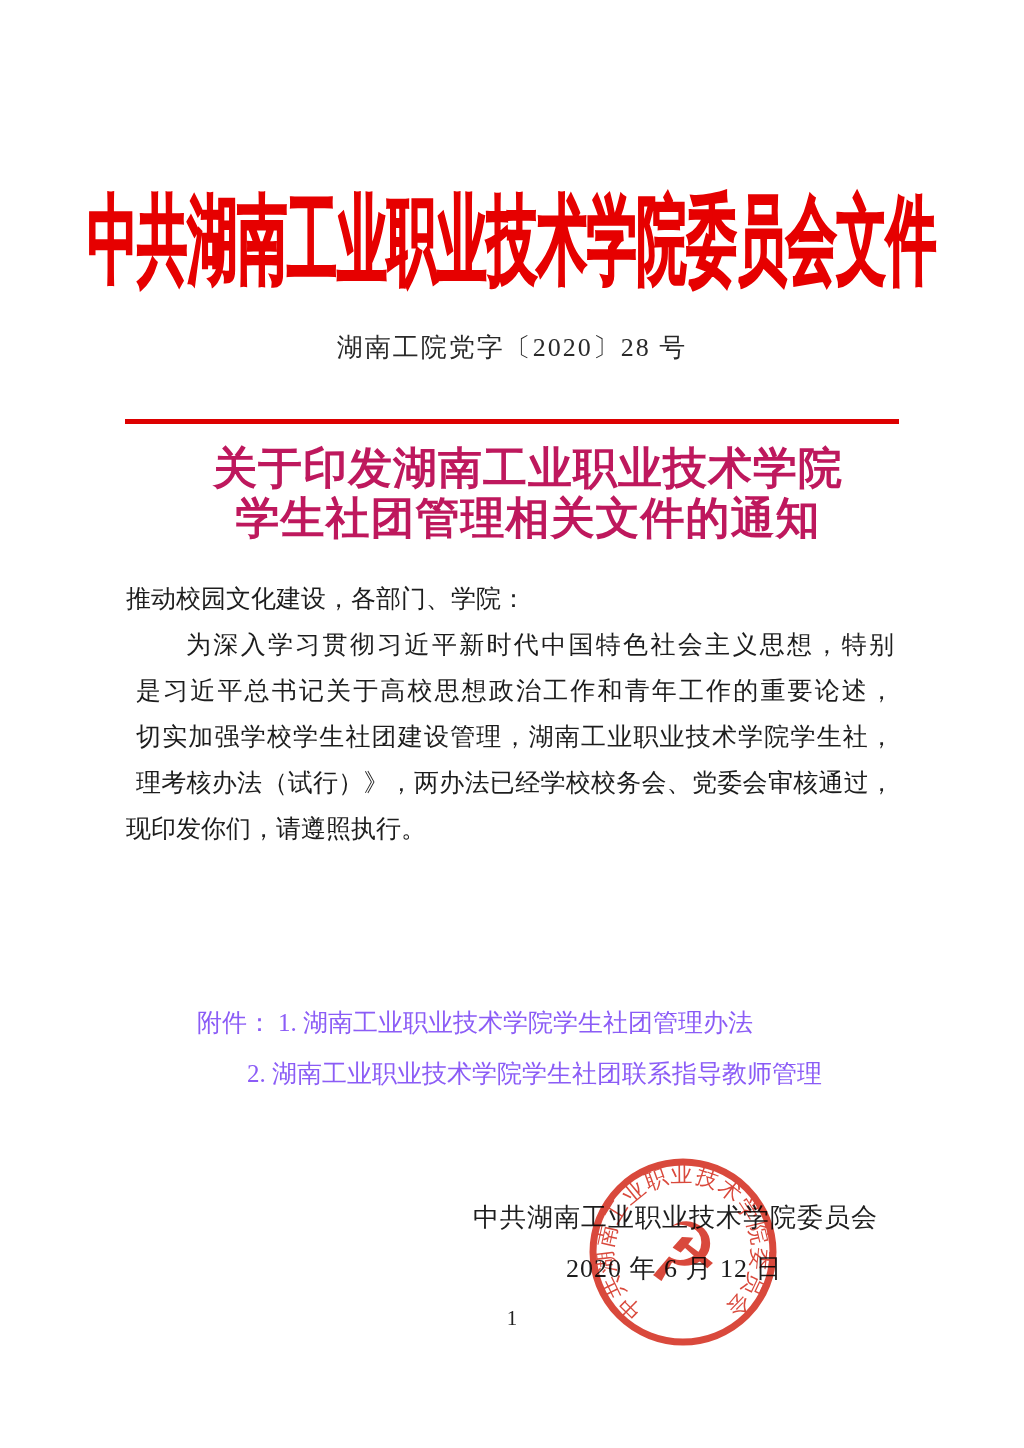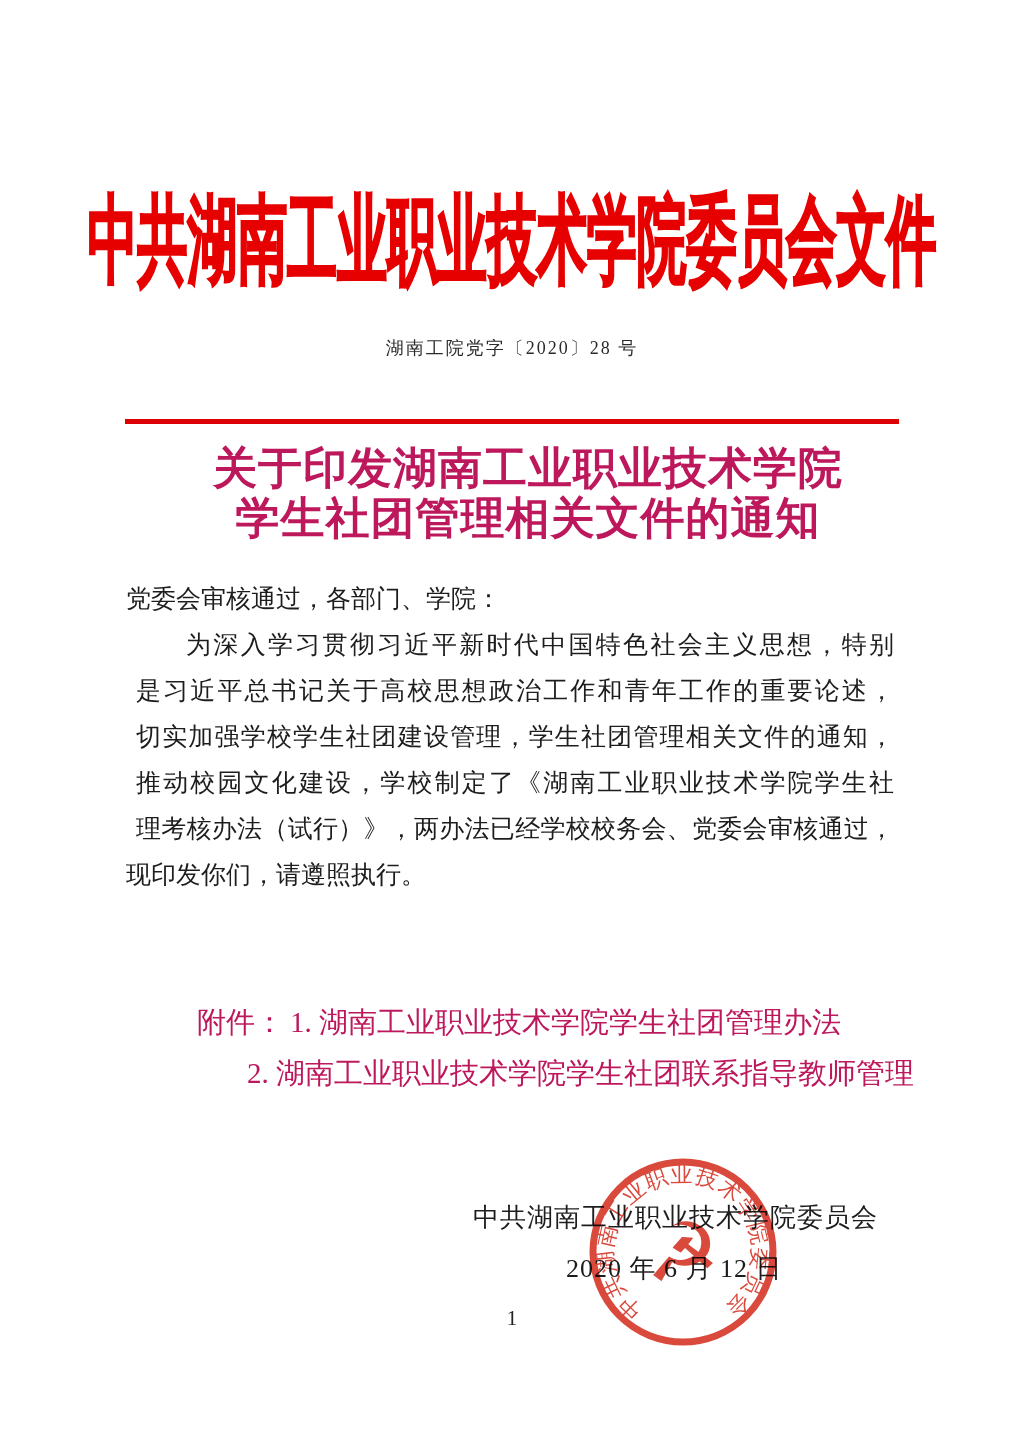--- a/index.html
+++ b/index.html
@@ -35,21 +35,21 @@
     transform: scaleX(0.52);
     transform-origin: center;
     letter-spacing: 0;
   }
 
   .doc-number {
     position: absolute;
     top: 331px; left: 0;
     width: 1024px;
     text-align: center;
-    font-size: 18px;
+    font-size: 26px;
     line-height: 34px;
     letter-spacing: 2px;
     color: #2a2a2a;
   }
 
   .signer-line {
     position: absolute;
     top: 377px;
     right: 127px;
     font-size: 26px;
@@ -99,22 +99,22 @@
     text-justify: inter-character;
     margin-left: 10px;
   }
   .body-line.indent { padding-left: 50px; }
 
   
   .attach-block {
     position: absolute;
     top: 997px; left: 126px;
     width: 768px;
-    font-size: 29px;
-    color: #be185d;
+    font-size: 25px;
+    color: #8b5cf6;
   }
   .attach-line { line-height: 51px; height: 51px; white-space: nowrap; }
   .attach-line.l1 { padding-left: 71px; }
   .attach-line.l2 { padding-left: 121px; }
   .attach-line.l3 { padding-left: 171px; }
   .attach-label { margin-right: 6px; }
 
   
   .signature {
     position: absolute;
@@ -174,25 +174,24 @@
 
 
   <div class="red-rule"></div>
 
   <div class="doc-title">
     <div>关于印发湖南工业职业技术学院</div>
     <div>学生社团管理相关文件的通知</div>
   </div>
 
   <div class="body-block">
-    <div class="body-line">党委会审核通过，各部门、学院：</div>
+    <div class="body-line">推动校园文化建设，各部门、学院：</div>
     <div class="body-line j indent">为深入学习贯彻习近平新时代中国特色社会主义思想，特别</div>
     <div class="body-line j">是习近平总书记关于高校思想政治工作和青年工作的重要论述，</div>
-    <div class="body-line j">切实加强学校学生社团建设管理，学生社团管理相关文件的通知，</div>
-    <div class="body-line j">推动校园文化建设，学校制定了《湖南工业职业技术学院学生社</div>
+    <div class="body-line j">切实加强学校学生社团建设管理，湖南工业职业技术学院学生社，</div>
     <div class="body-line j">理考核办法（试行）》，两办法已经学校校务会、党委会审核通过，</div>
     <div class="body-line">现印发你们，请遵照执行。</div>
   </div>
 
   <div class="attach-block">
     <div class="attach-line l1">
       <span class="attach-label">附件：</span><span>1. 湖南工业职业技术学院学生社团管理办法</span>
     </div>
     <div class="attach-line l2">2. 湖南工业职业技术学院学生社团联系指导教师管理</div>
   </div>

